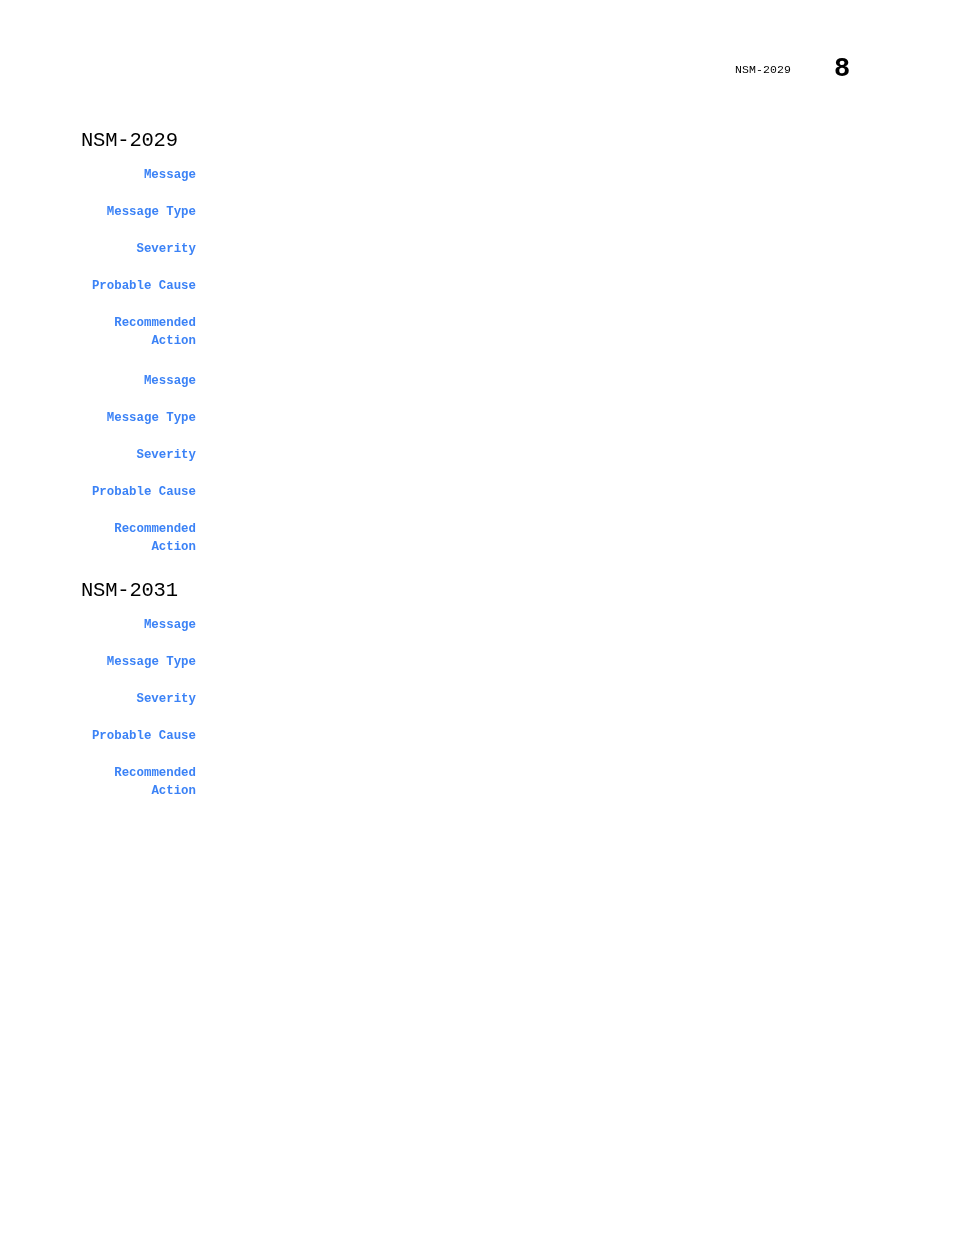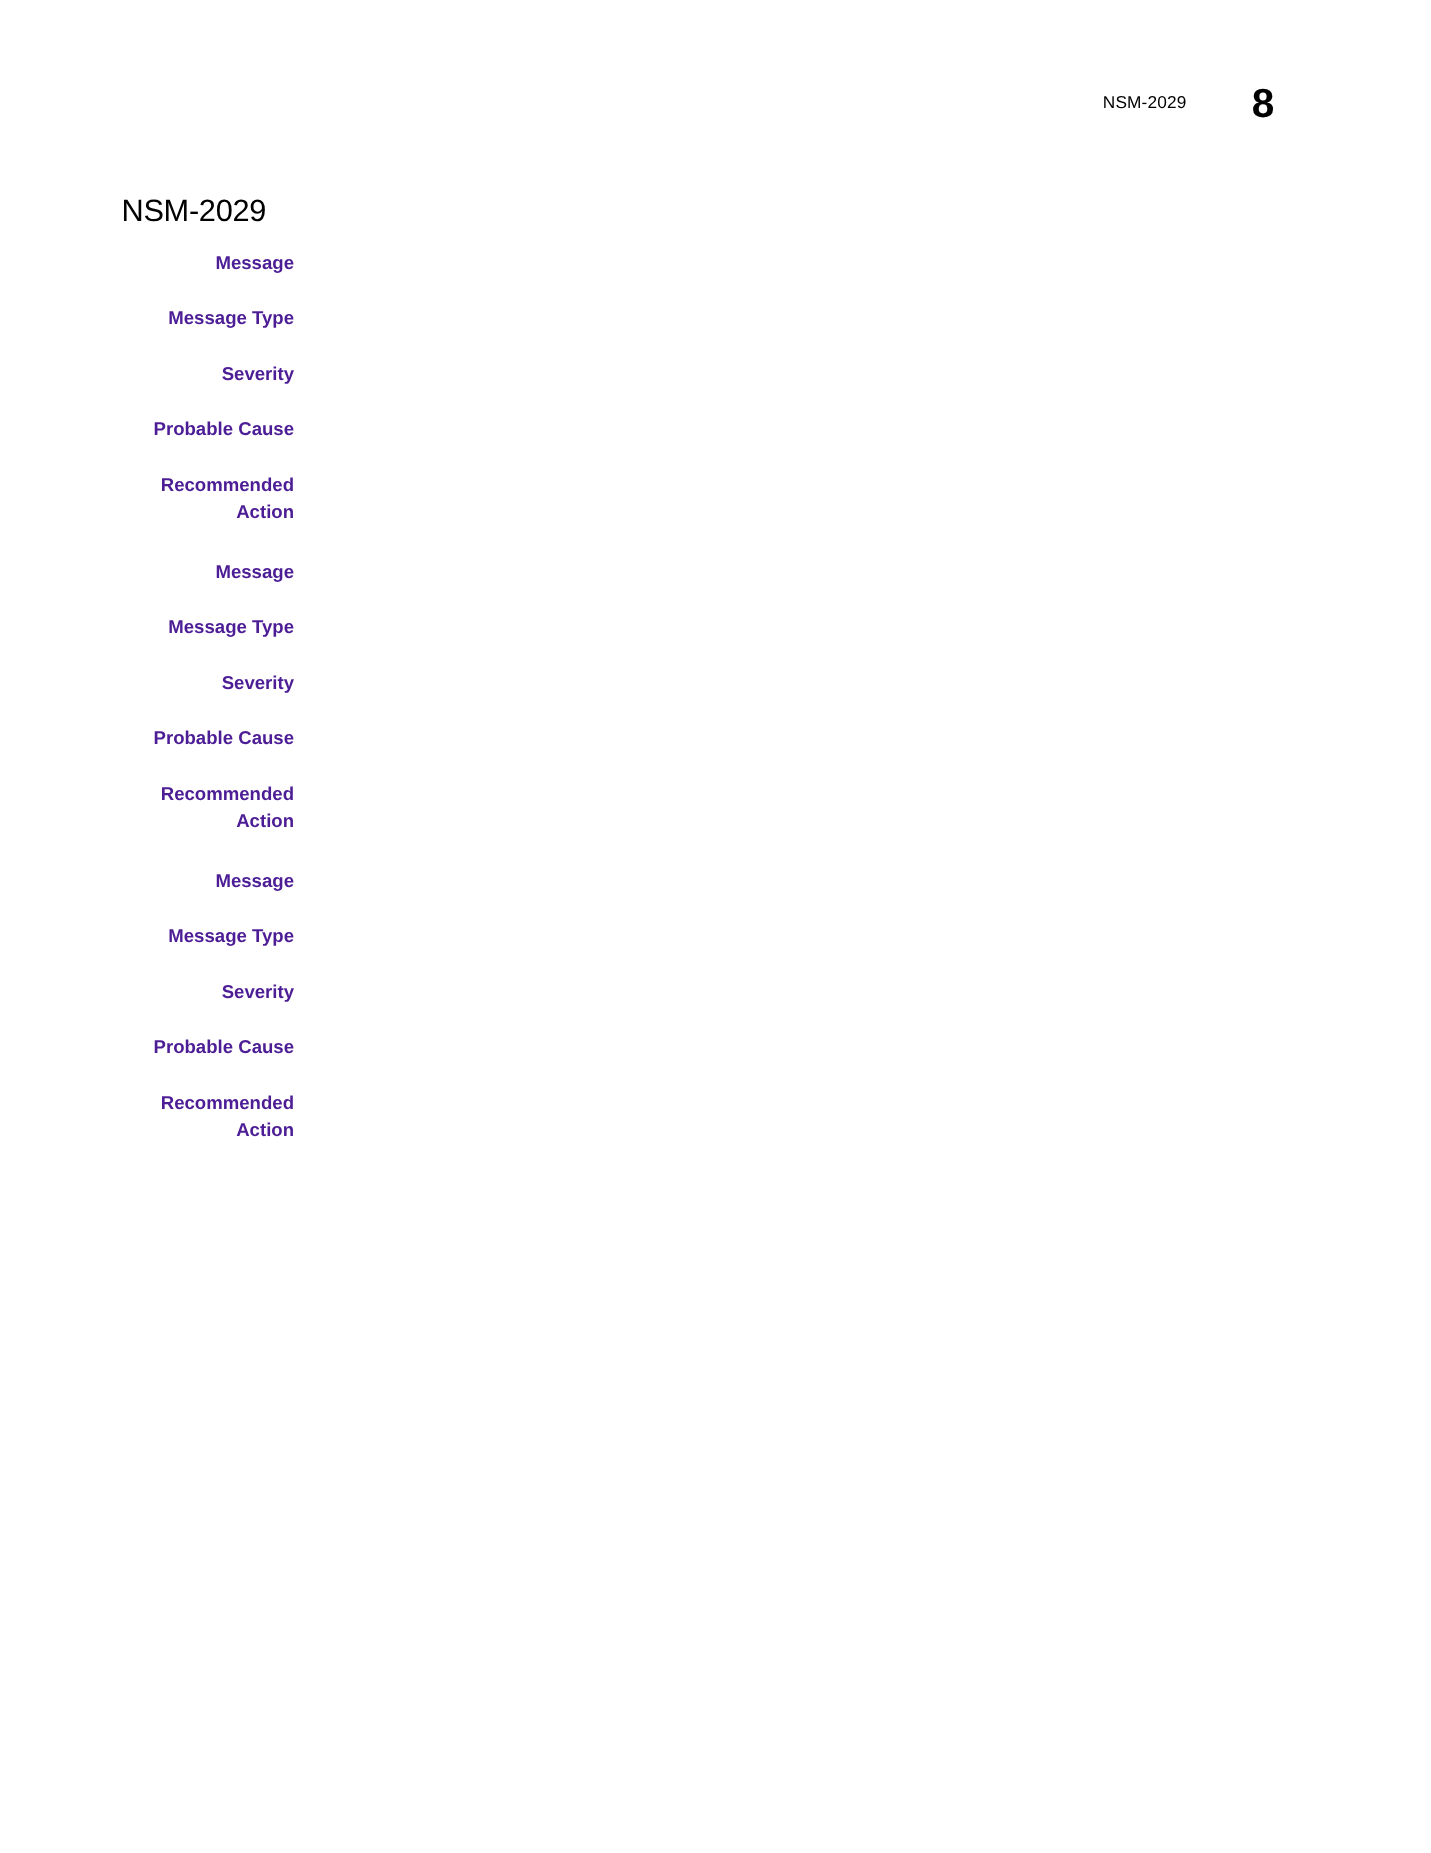--- a/index.html
+++ b/index.html
@@ -13,20 +13,21 @@
     color: #000000;
     -webkit-font-smoothing: antialiased;
   }
 
   .page {
     position: relative;
     width: 954px;
     height: 1235px;
     background: #ffffff;
     overflow: hidden;
+    font-family: Liberation Mono, monospace;
   }
 
   
   .page-header {
     position: absolute;
     top: 52px;
     left: 0;
     width: 954px;
     height: 44px;
   }
@@ -94,21 +95,21 @@
     gap: 44px;
   }
 
   .field-label {
     flex: 0 0 115px;
     width: 115px;
     text-align: right;
     font-size: 12.4px;
     font-weight: 700;
     line-height: 18px;
-    color: #4c1d95;
+    color: #3b82f6;
     white-space: pre-line;
   }
 
   .field-value {
     flex: 1 1 auto;
     padding-left: 22px;
     font-size: 12.4px;
     font-weight: 400;
     line-height: 18px;
     min-height: 18px;
@@ -175,20 +176,21 @@
         </div>
         <div class="field-row gap-before last">
           <div class="field-label">Recommended
 Action</div>
           <div class="field-value"></div>
         </div>
       </div>
     </div>
 
     <div class="section">
+      <h2 class="section-title">NSM-2031</h2>
       <div class="fields">
         <div class="field-row">
           <div class="field-label">Message</div>
           <div class="field-value"></div>
         </div>
         <div class="field-row">
           <div class="field-label">Message Type</div>
           <div class="field-value"></div>
         </div>
         <div class="field-row">

